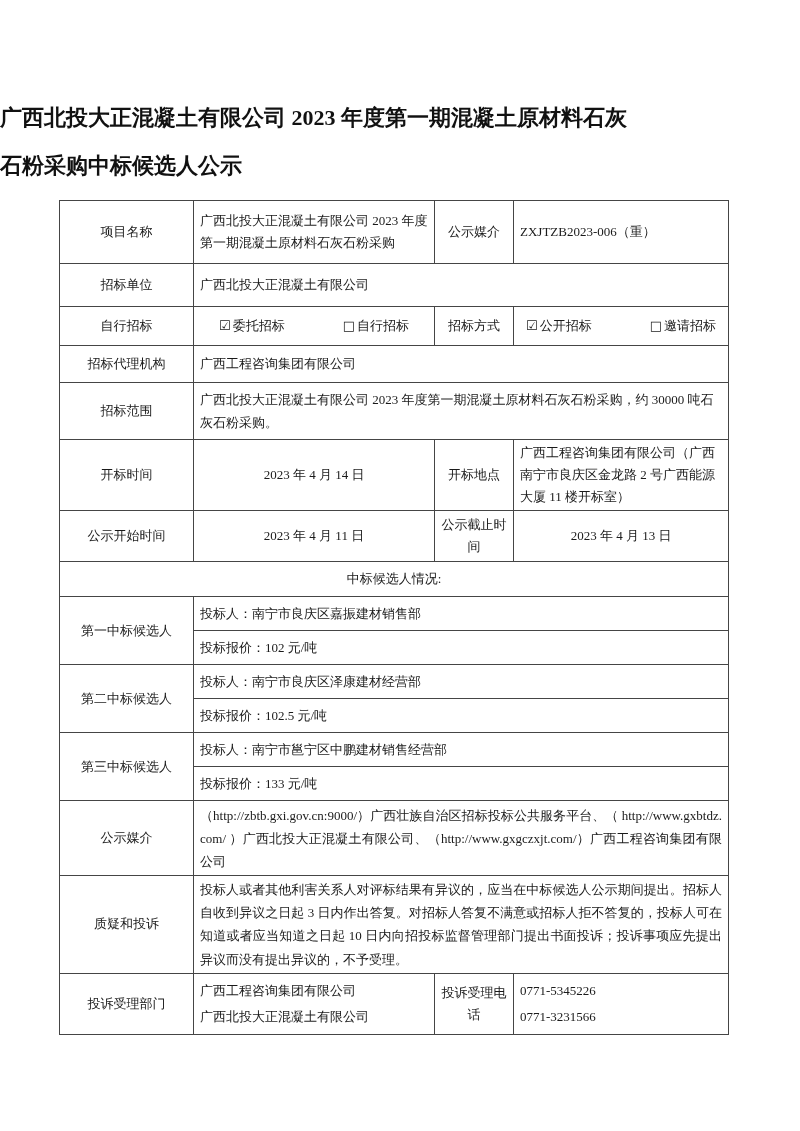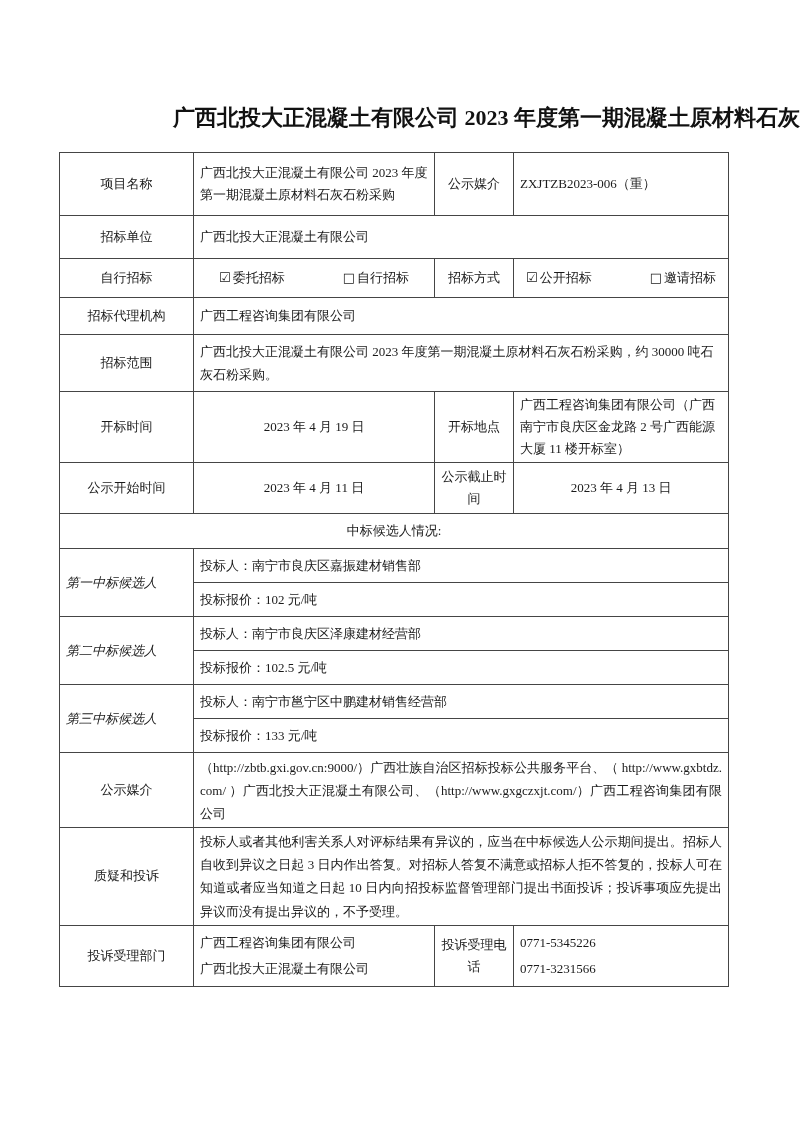--- a/index.html
+++ b/index.html
@@ -8,21 +8,21 @@
     width:800px;
     height:1131px;
     background:#ffffff;
     font-family:"Liberation Serif", serif;
     color:#1a1a1a;
     overflow:hidden;
   }
   .title{
     margin:0;
     padding-top:94px;
-    text-align:right;
+    text-align:left;
     font-size:22px;
     font-weight:bold;
     line-height:48px;
     color:#111;
   }
   .title .tline{display:block;}
   table.doc-table{
     border-collapse:collapse;
     table-layout:fixed;
     margin-left:59px;
@@ -34,21 +34,21 @@
     font-size:13px;
     line-height:1.7;
     padding:2px 6px;
     vertical-align:middle;
     word-break:break-all;
   }
   td.c-label{
     text-align:center;
     padding:2px 4px;
   }
-  td.c-label.left{text-align:left;font-style:italic;}
+  td.c-label.left{text-align:center;}
   td.c-val{text-align:left;}
   td.c-val.center{text-align:center;}
   td.c-val.just{text-align:justify;}
   tr.r-name td{height:58px;}
   tr.r-unit td{height:38px;}
   tr.r-cat td{height:34px;}
   tr.r-agency td{height:32px;}
   tr.r-scope td{height:52px;}
   tr.r-open td{height:64px;}
   tr.r-pub td{height:46px;}
@@ -67,20 +67,21 @@
   .two-line div{line-height:26px;}
   .scope-text,.media-text,.obj-text{line-height:23px;}
 </style>
 </head>
 <body>
 
 <div class="page">
 
   <h1 class="title">
     <span class="tline">广西北投大正混凝土有限公司 2023 年度第一期混凝土原材料石灰</span>
+    <span class="tline">石粉采购中标候选人公示</span>
   </h1>
 
   <table class="doc-table">
     <colgroup>
       <col style="width:134px">
       <col style="width:241px">
       <col style="width:79px">
       <col style="width:215px">
     </colgroup>
 
@@ -113,21 +114,21 @@
       <td class="c-val" colspan="3">广西工程咨询集团有限公司</td>
     </tr>
 
     <tr class="r-scope">
       <td class="c-label">招标范围</td>
       <td class="c-val" colspan="3"><span class="scope-text">广西北投大正混凝土有限公司 2023 年度第一期混凝土原材料石灰石粉采购，约 30000 吨石灰石粉采购。</span></td>
     </tr>
 
     <tr class="r-open">
       <td class="c-label">开标时间</td>
-      <td class="c-val center">2023 年 4 月 19 日</td>
+      <td class="c-val center">2023 年 4 月 14 日</td>
       <td class="c-label">开标地点</td>
       <td class="c-val">广西工程咨询集团有限公司（广西南宁市良庆区金龙路 2 号广西能源大厦 11 楼开标室）</td>
     </tr>
 
     <tr class="r-pub">
       <td class="c-label">公示开始时间</td>
       <td class="c-val center">2023 年 4 月 11 日</td>
       <td class="c-label">公示截止时间</td>
       <td class="c-val center">2023 年 4 月 13 日</td>
     </tr>

